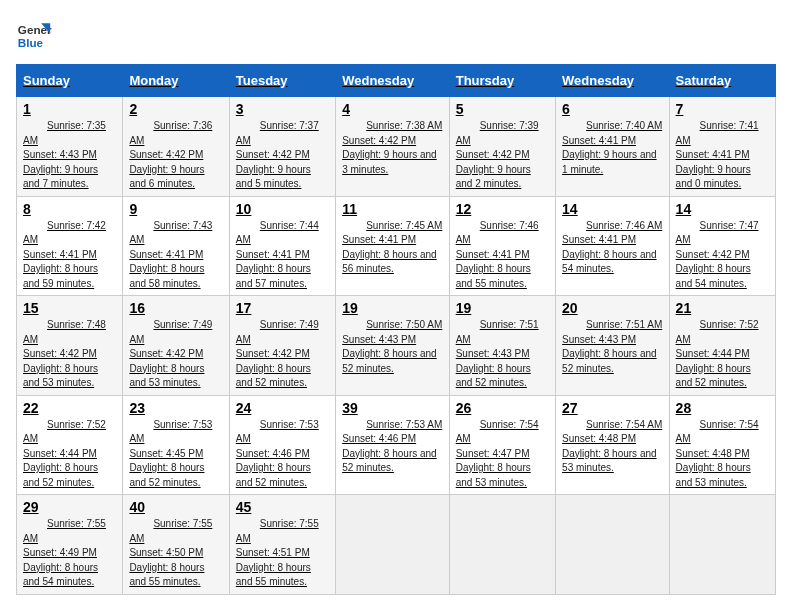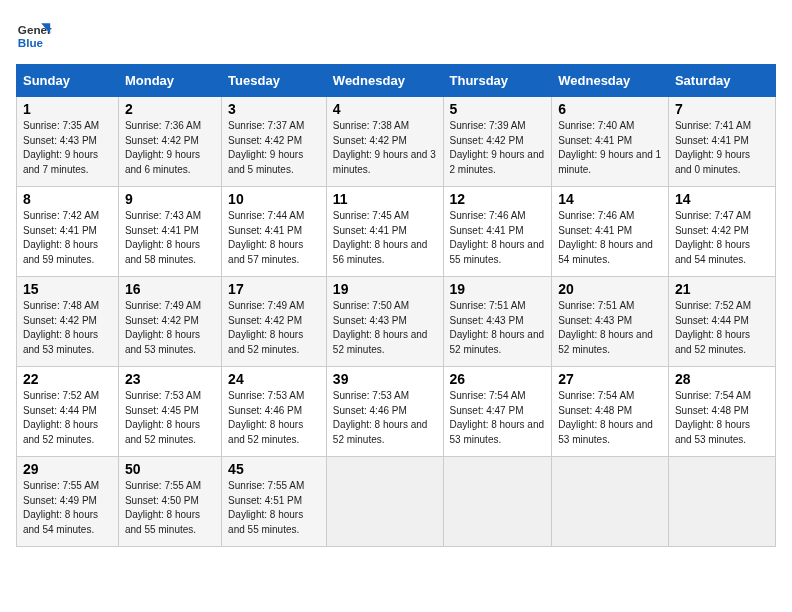--- a/index.html
+++ b/index.html
@@ -34,20 +34,21 @@
       color: #333;
     }
     .location-title {
       font-size: 16px;
       color: #555;
     }
     table {
       width: 100%;
       border-collapse: collapse;
       font-size: 11px;
+      text-decoration: underline;
     }
     thead tr {
       background: #1565c0;
       color: #fff;
     }
     thead th {
       padding: 8px 6px;
       text-align: left;
       font-size: 13px;
       font-weight: bold;
@@ -69,20 +70,21 @@
     .day-num {
       font-size: 14px;
       font-weight: bold;
       display: block;
       margin-bottom: 2px;
     }
     .day-info {
       font-size: 10px;
       color: #222;
       line-height: 1.45;
+      margin-left: 24px;
     }
     .empty-cell {
       background: #f0f0f0 !important;
     }
   </style>
 </head>
 <body>
 
 <div class="header">
   <div class="logo">
@@ -171,21 +173,21 @@
         <td><span class="day-num">26</span>
 <span class="day-info">Sunrise: 7:54 AM<br>Sunset: 4:47 PM<br>Daylight: 8 hours and 53 minutes.</span></td>
         <td><span class="day-num">27</span>
 <span class="day-info">Sunrise: 7:54 AM<br>Sunset: 4:48 PM<br>Daylight: 8 hours and 53 minutes.</span></td>
         <td><span class="day-num">28</span>
 <span class="day-info">Sunrise: 7:54 AM<br>Sunset: 4:48 PM<br>Daylight: 8 hours and 53 minutes.</span></td>
       </tr>
       <tr>
         <td><span class="day-num">29</span>
 <span class="day-info">Sunrise: 7:55 AM<br>Sunset: 4:49 PM<br>Daylight: 8 hours and 54 minutes.</span></td>
-        <td><span class="day-num">50</span>
+        <td><span class="day-num">40</span>
 <span class="day-info">Sunrise: 7:55 AM<br>Sunset: 4:50 PM<br>Daylight: 8 hours and 55 minutes.</span></td>
         <td><span class="day-num">45</span>
 <span class="day-info">Sunrise: 7:55 AM<br>Sunset: 4:51 PM<br>Daylight: 8 hours and 55 minutes.</span></td>
         <td class="empty-cell"></td>
         <td class="empty-cell"></td>
         <td class="empty-cell"></td>
         <td class="empty-cell"></td>
       </tr>
     </tbody>
 </table>

